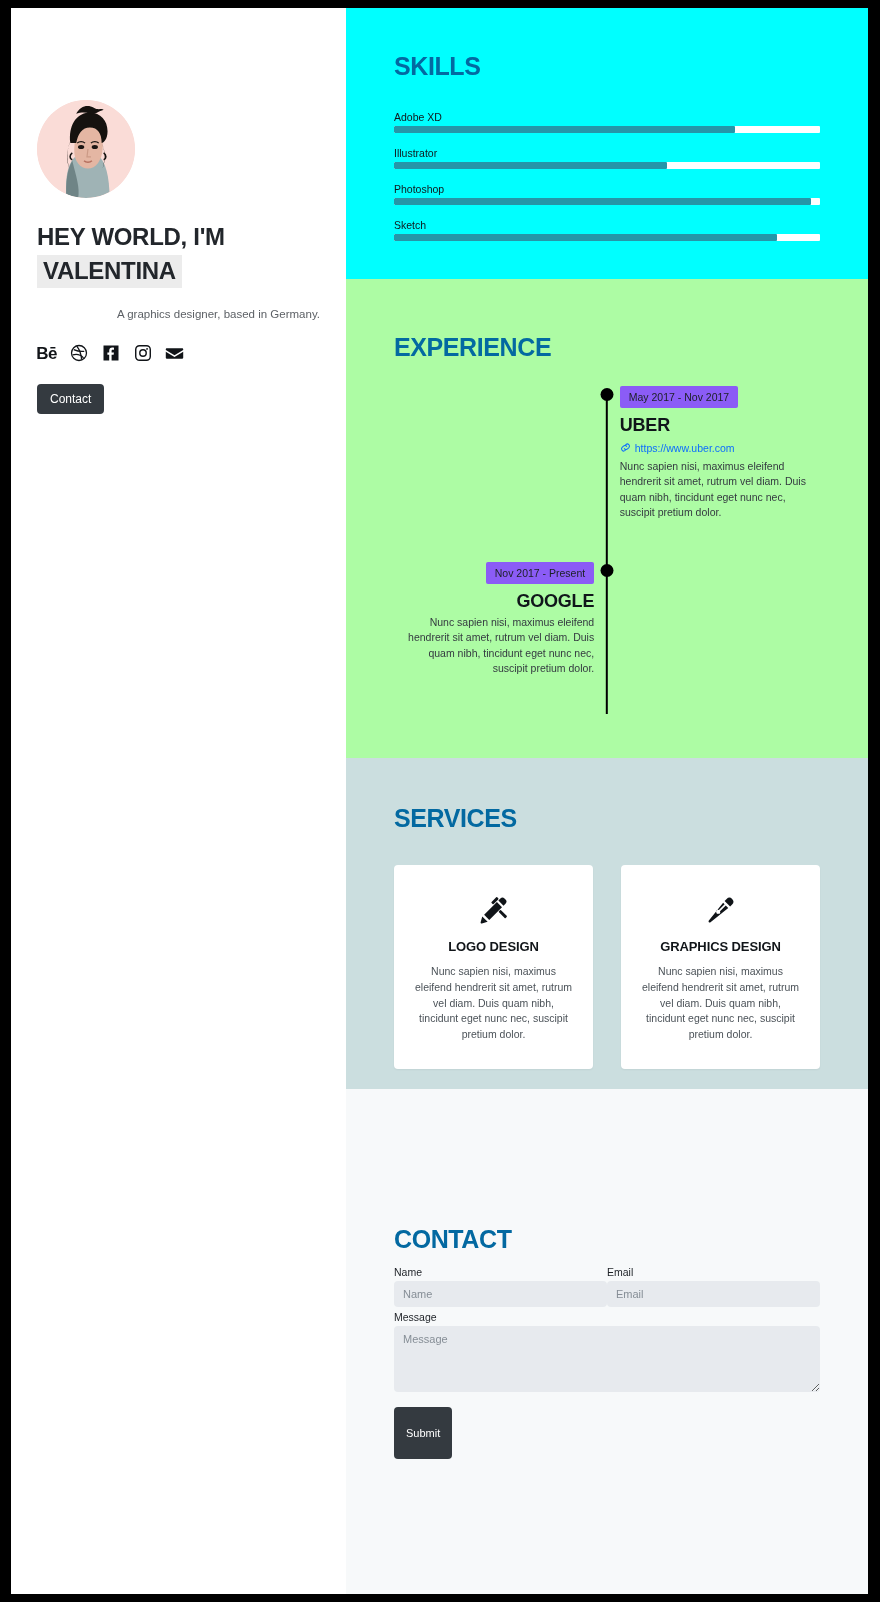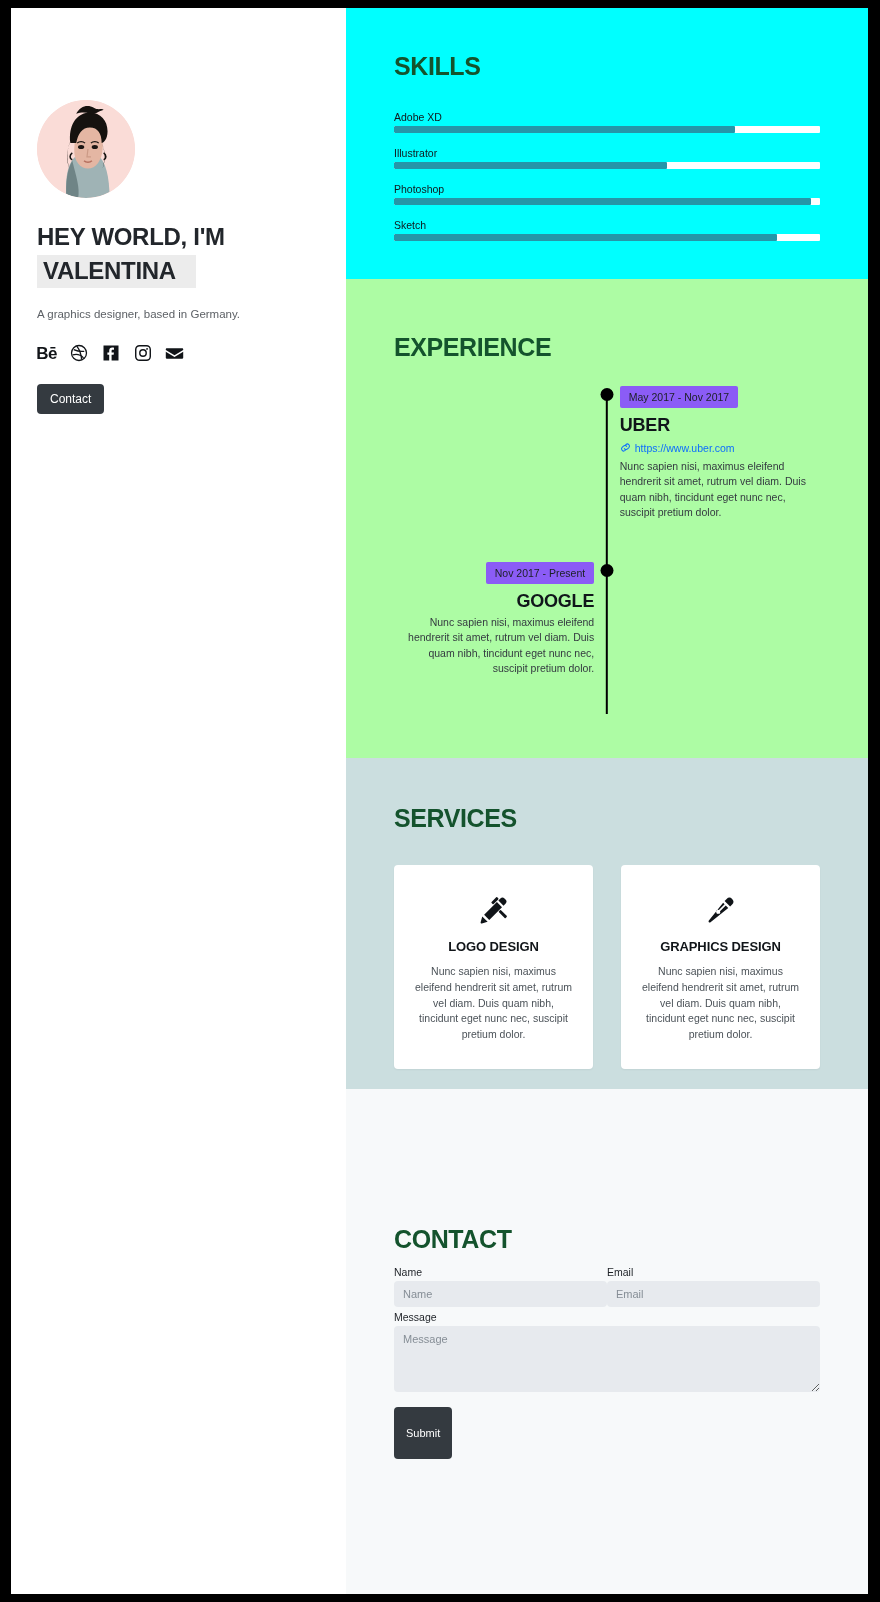--- a/index.html
+++ b/index.html
@@ -38,29 +38,30 @@
   .hero-title {
     margin: 24px 0 0 0;
     font-size: 24px;
     font-weight: 800;
     letter-spacing: -0.3px;
     line-height: 1.28;
     color: #22262b;
   }
   .hero-title .hl {
     background: #ececec;
-    padding: 1px 20px 2px 6px;
+    padding: 1px 6px 2px 6px;
     display: inline-block;
     margin-top: 2px;
   }
   .hero-sub {
     margin: 18px 0 0 0;
     font-size: 11.5px;
     color: #5d6166;
     line-height: 1.5;
+    text-align: right;
   }
   .social-row {
     margin: 20px 0 0 0;
     display: flex;
     align-items: center;
     gap: 13px;
   }
   .social-row .si {
     display: inline-flex;
     width: 19px; height: 19px;
@@ -100,21 +101,21 @@
   
   .sec-skills {
     background: #00ffff;
     padding: 44px 48px 34px 48px;
     height: 271px;
   }
   .sec-h {
     font-size: 25px;
     font-weight: 800;
     letter-spacing: -0.4px;
-    color: #14532d;
+    color: #0369a1;
     margin: 0;
   }
   .skills-list { margin-top: 30px; }
   .skill { margin-bottom: 14px; }
   .skill-name {
     font-size: 10.5px;
     color: #10181c;
     margin-bottom: 3px;
     font-weight: 400;
   }

